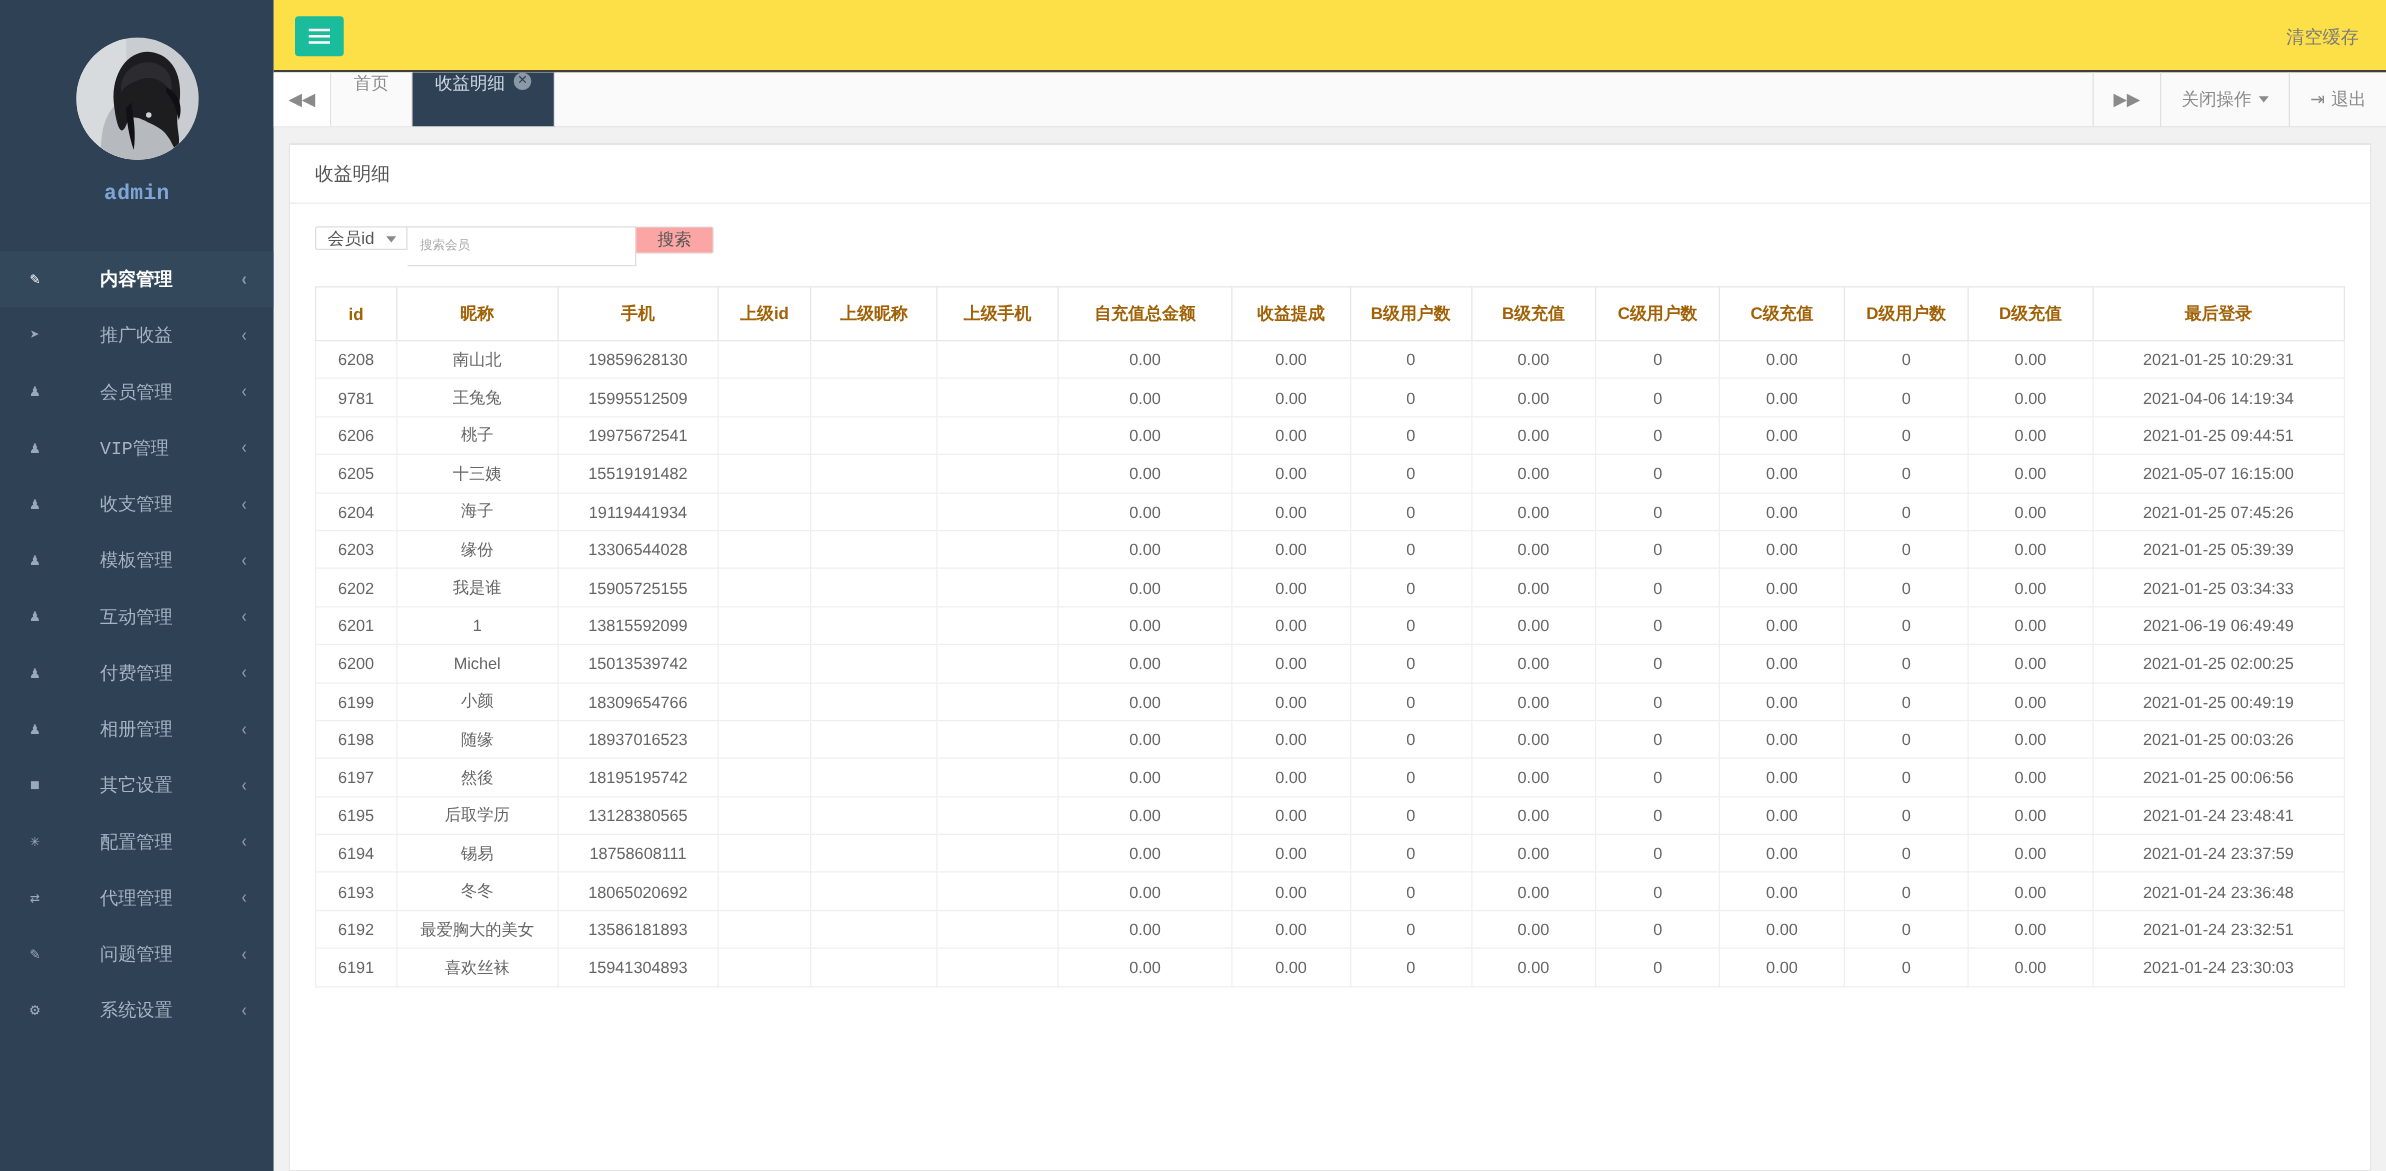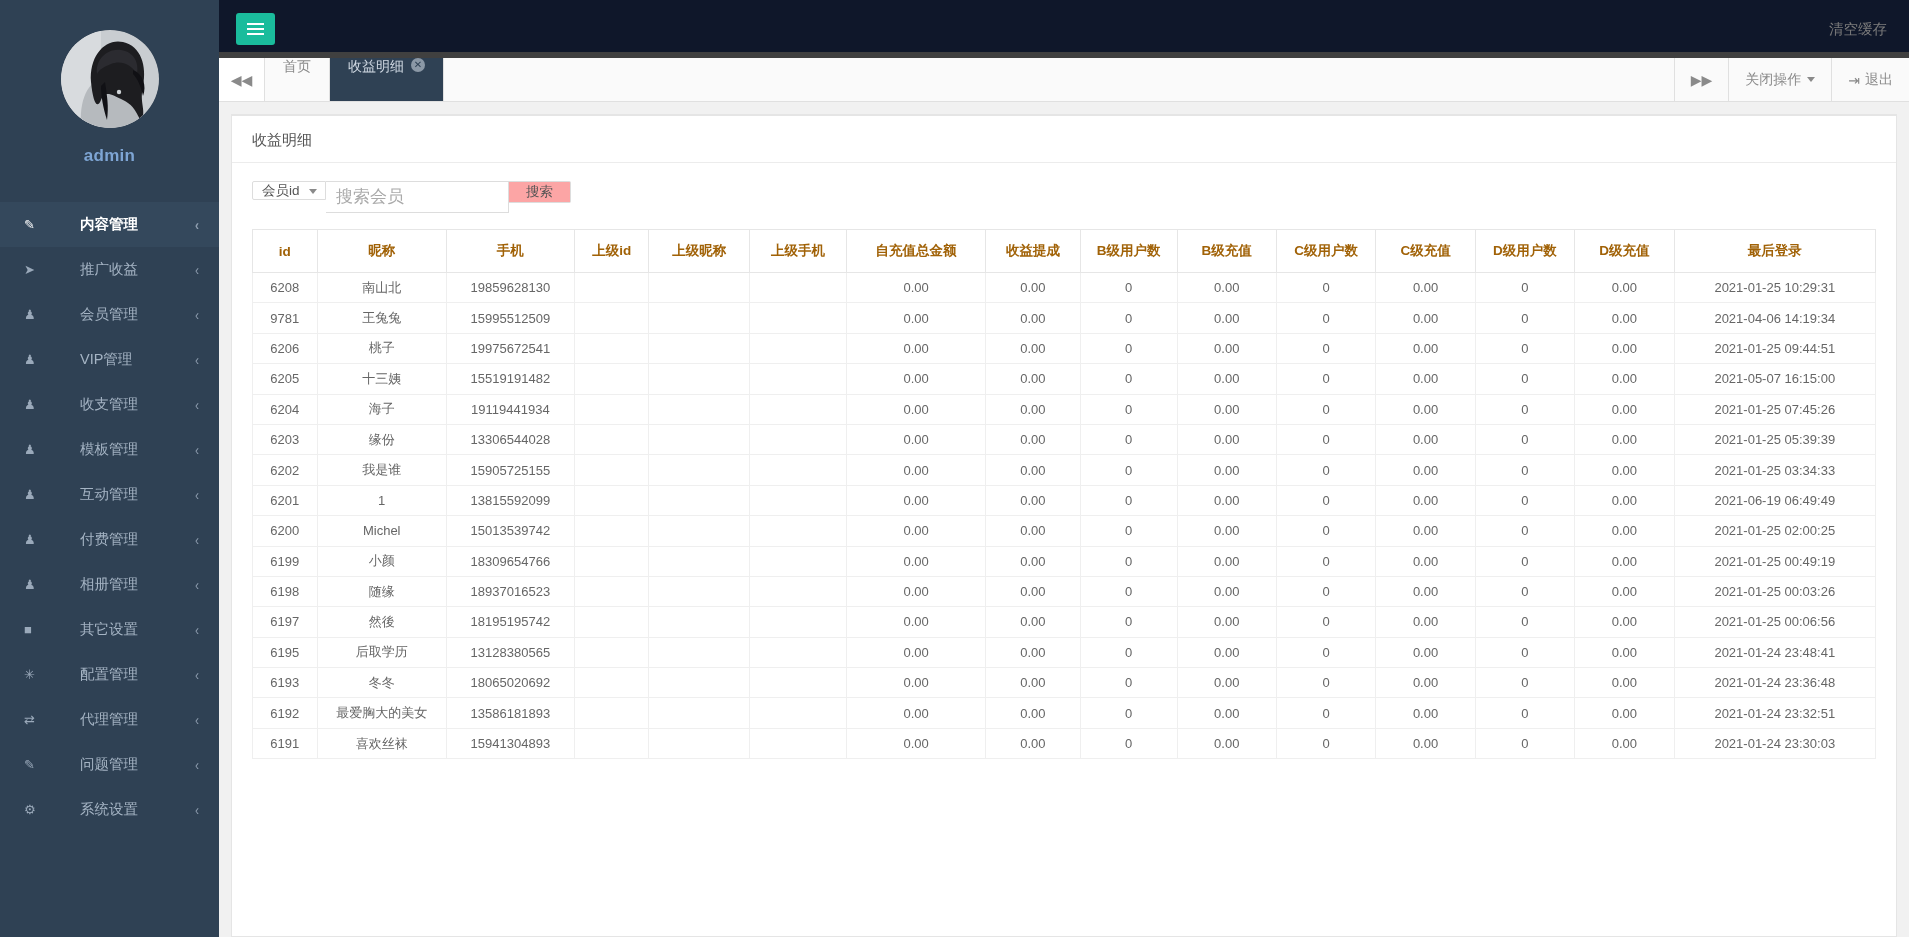--- a/index.html
+++ b/index.html
@@ -10,20 +10,21 @@
     font-family: "Liberation Sans", "DejaVu Sans", sans-serif;
     background: #f1f1f1;
   }
 
   
   #sidebar {
     position: absolute; left: 0; top: 0;
     width: 219px; height: 937px;
     background: #2f4154;
     overflow: hidden;
+    font-family: Liberation Mono, monospace;
   }
   #profile { padding-top: 30px; text-align: center; }
   #avatar {
     width: 98px; height: 98px; border-radius: 50%;
     margin: 0 auto; overflow: hidden;
     background: #8d9298;
     position: relative;
   }
   #avatar svg { display: block; }
   #username {
@@ -54,22 +55,22 @@
   .nav-item .ni-label { flex: 1 1 auto; margin-left: 36px; }
   .nav-item .ni-arrow {
     font-size: 12px; color: #8e9daf;
     transform: scaleY(1.25);
   }
 
   
   #topbar {
     position: absolute; left: 219px; top: 0;
     right: 0; height: 58px;
-    background: #0f172a;
-    border-bottom: 6px solid #404040;
+    background: #fde047;
+    border-bottom: 2px solid #404040;
   }
   #hamburger {
     position: absolute; left: 17px; top: 13px;
     width: 39px; height: 32px;
     background: #1abc9c; border-radius: 3px;
     display: flex; align-items: center; justify-content: center;
     cursor: pointer;
   }
   #hamburger .bars { width: 17px; }
   #hamburger .bars span {
@@ -158,21 +159,21 @@
     position: absolute; right: 8px; top: 50%;
     margin-top: -2px;
     width: 0; height: 0;
     border-left: 4px solid transparent;
     border-right: 4px solid transparent;
     border-top: 5px solid #8a8a8a;
   }
   #search-input {
     height: 32px; width: 183px;
     border: 1px solid #ddd; border-left: none;
-    font-size: 17px; color: #15803d;
+    font-size: 10px; color: #15803d;
     padding: 0 10px;
     outline: none;
     font-family: Liberation Mono, monospace;
   }
   #search-input::placeholder { color: #aaa; }
   #search-btn {
     height: 22px; padding: 0 17px;
     border: 1px solid #ddd; border-left: none;
     background: #fca5a5;
     font-size: 13.5px; color: #555;
@@ -611,20 +612,37 @@
                 <td>0.00</td>
                 <td>0</td>
                 <td>0.00</td>
                 <td>0</td>
                 <td>0.00</td>
                 <td>0</td>
                 <td>0.00</td>
                 <td>2021-01-24 23:48:41</td>
               </tr>
               <tr>
+                <td>6194</td>
+                <td>锡易</td>
+                <td>18758608111</td>
+                <td></td>
+                <td></td>
+                <td></td>
+                <td>0.00</td>
+                <td>0.00</td>
+                <td>0</td>
+                <td>0.00</td>
+                <td>0</td>
+                <td>0.00</td>
+                <td>0</td>
+                <td>0.00</td>
+                <td>2021-01-24 23:37:59</td>
+              </tr>
+              <tr>
                 <td>6193</td>
                 <td>冬冬</td>
                 <td>18065020692</td>
                 <td></td>
                 <td></td>
                 <td></td>
                 <td>0.00</td>
                 <td>0.00</td>
                 <td>0</td>
                 <td>0.00</td>

